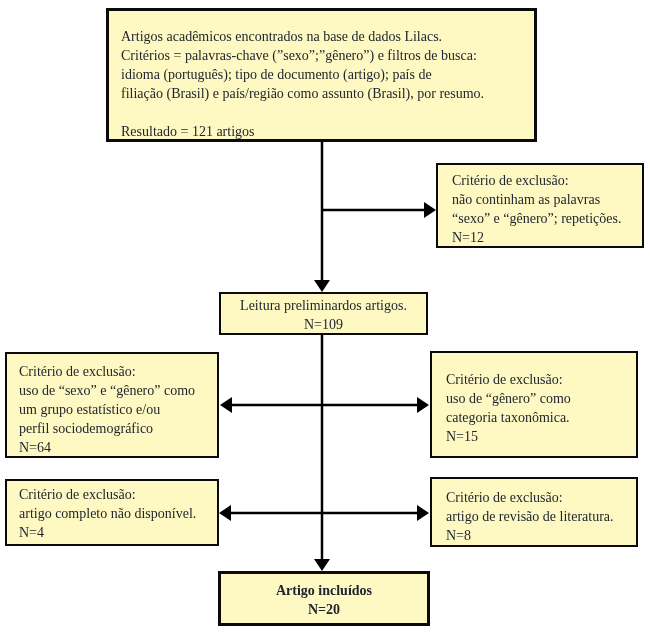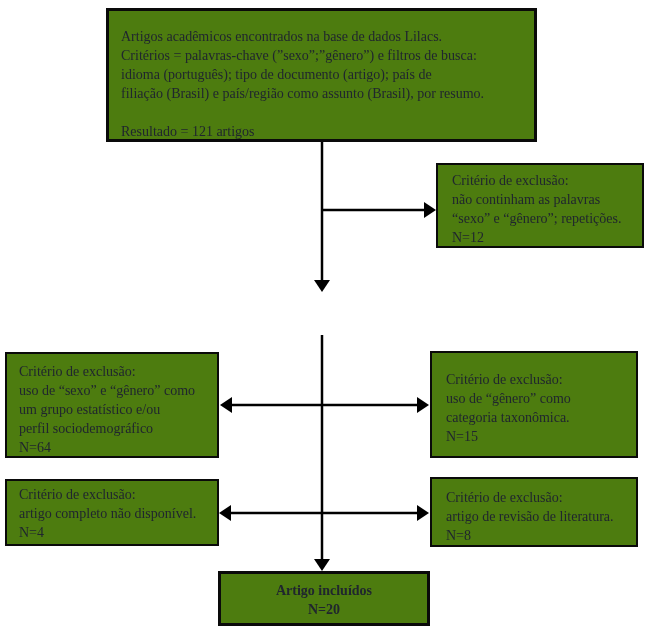--- a/index.html
+++ b/index.html
@@ -20,21 +20,21 @@
     position: absolute;
     left: 0;
     top: 0;
     width: 650px;
     height: 634px;
   }
   .box {
     position: absolute;
     box-sizing: border-box;
     border: 2px solid #0a0a0a;
-    background: #4d7c0f;
+    background: #fef9c3;
     font-size: 14px;
     line-height: 19px;
     white-space: pre;
   }
   .box.center { text-align: center; }
   .box.bold   { font-weight: bold; }
 
   
   .box-source   { left: 106px; top:   8px; width: 431px; height: 134px; border-width: 3px; padding: 16px 8px 0 12px; }
   .box-excl-12  { left: 436px; top: 163px; width: 208px; height:  85px; padding: 6px 2px 0 14px; }
@@ -75,20 +75,22 @@
 idioma (português); tipo de documento (artigo); país de
 filiação (Brasil) e país/região como assunto (Brasil), por resumo.
 
 Resultado = 121 artigos</div>
 
   <div class="box box-excl-12">Critério de exclusão:
 não continham as palavras
 “sexo” e “gênero”; repetições.
 N=12</div>
 
+  <div class="box box-reading center">Leitura preliminardos artigos.
+N=109</div>
 
   <div class="box box-excl-64">Critério de exclusão:
 uso de “sexo” e “gênero” como
 um grupo estatístico e/ou
 perfil sociodemográfico
 N=64</div>
 
   <div class="box box-excl-15">Critério de exclusão:
 uso de “gênero” como
 categoria taxonômica.

